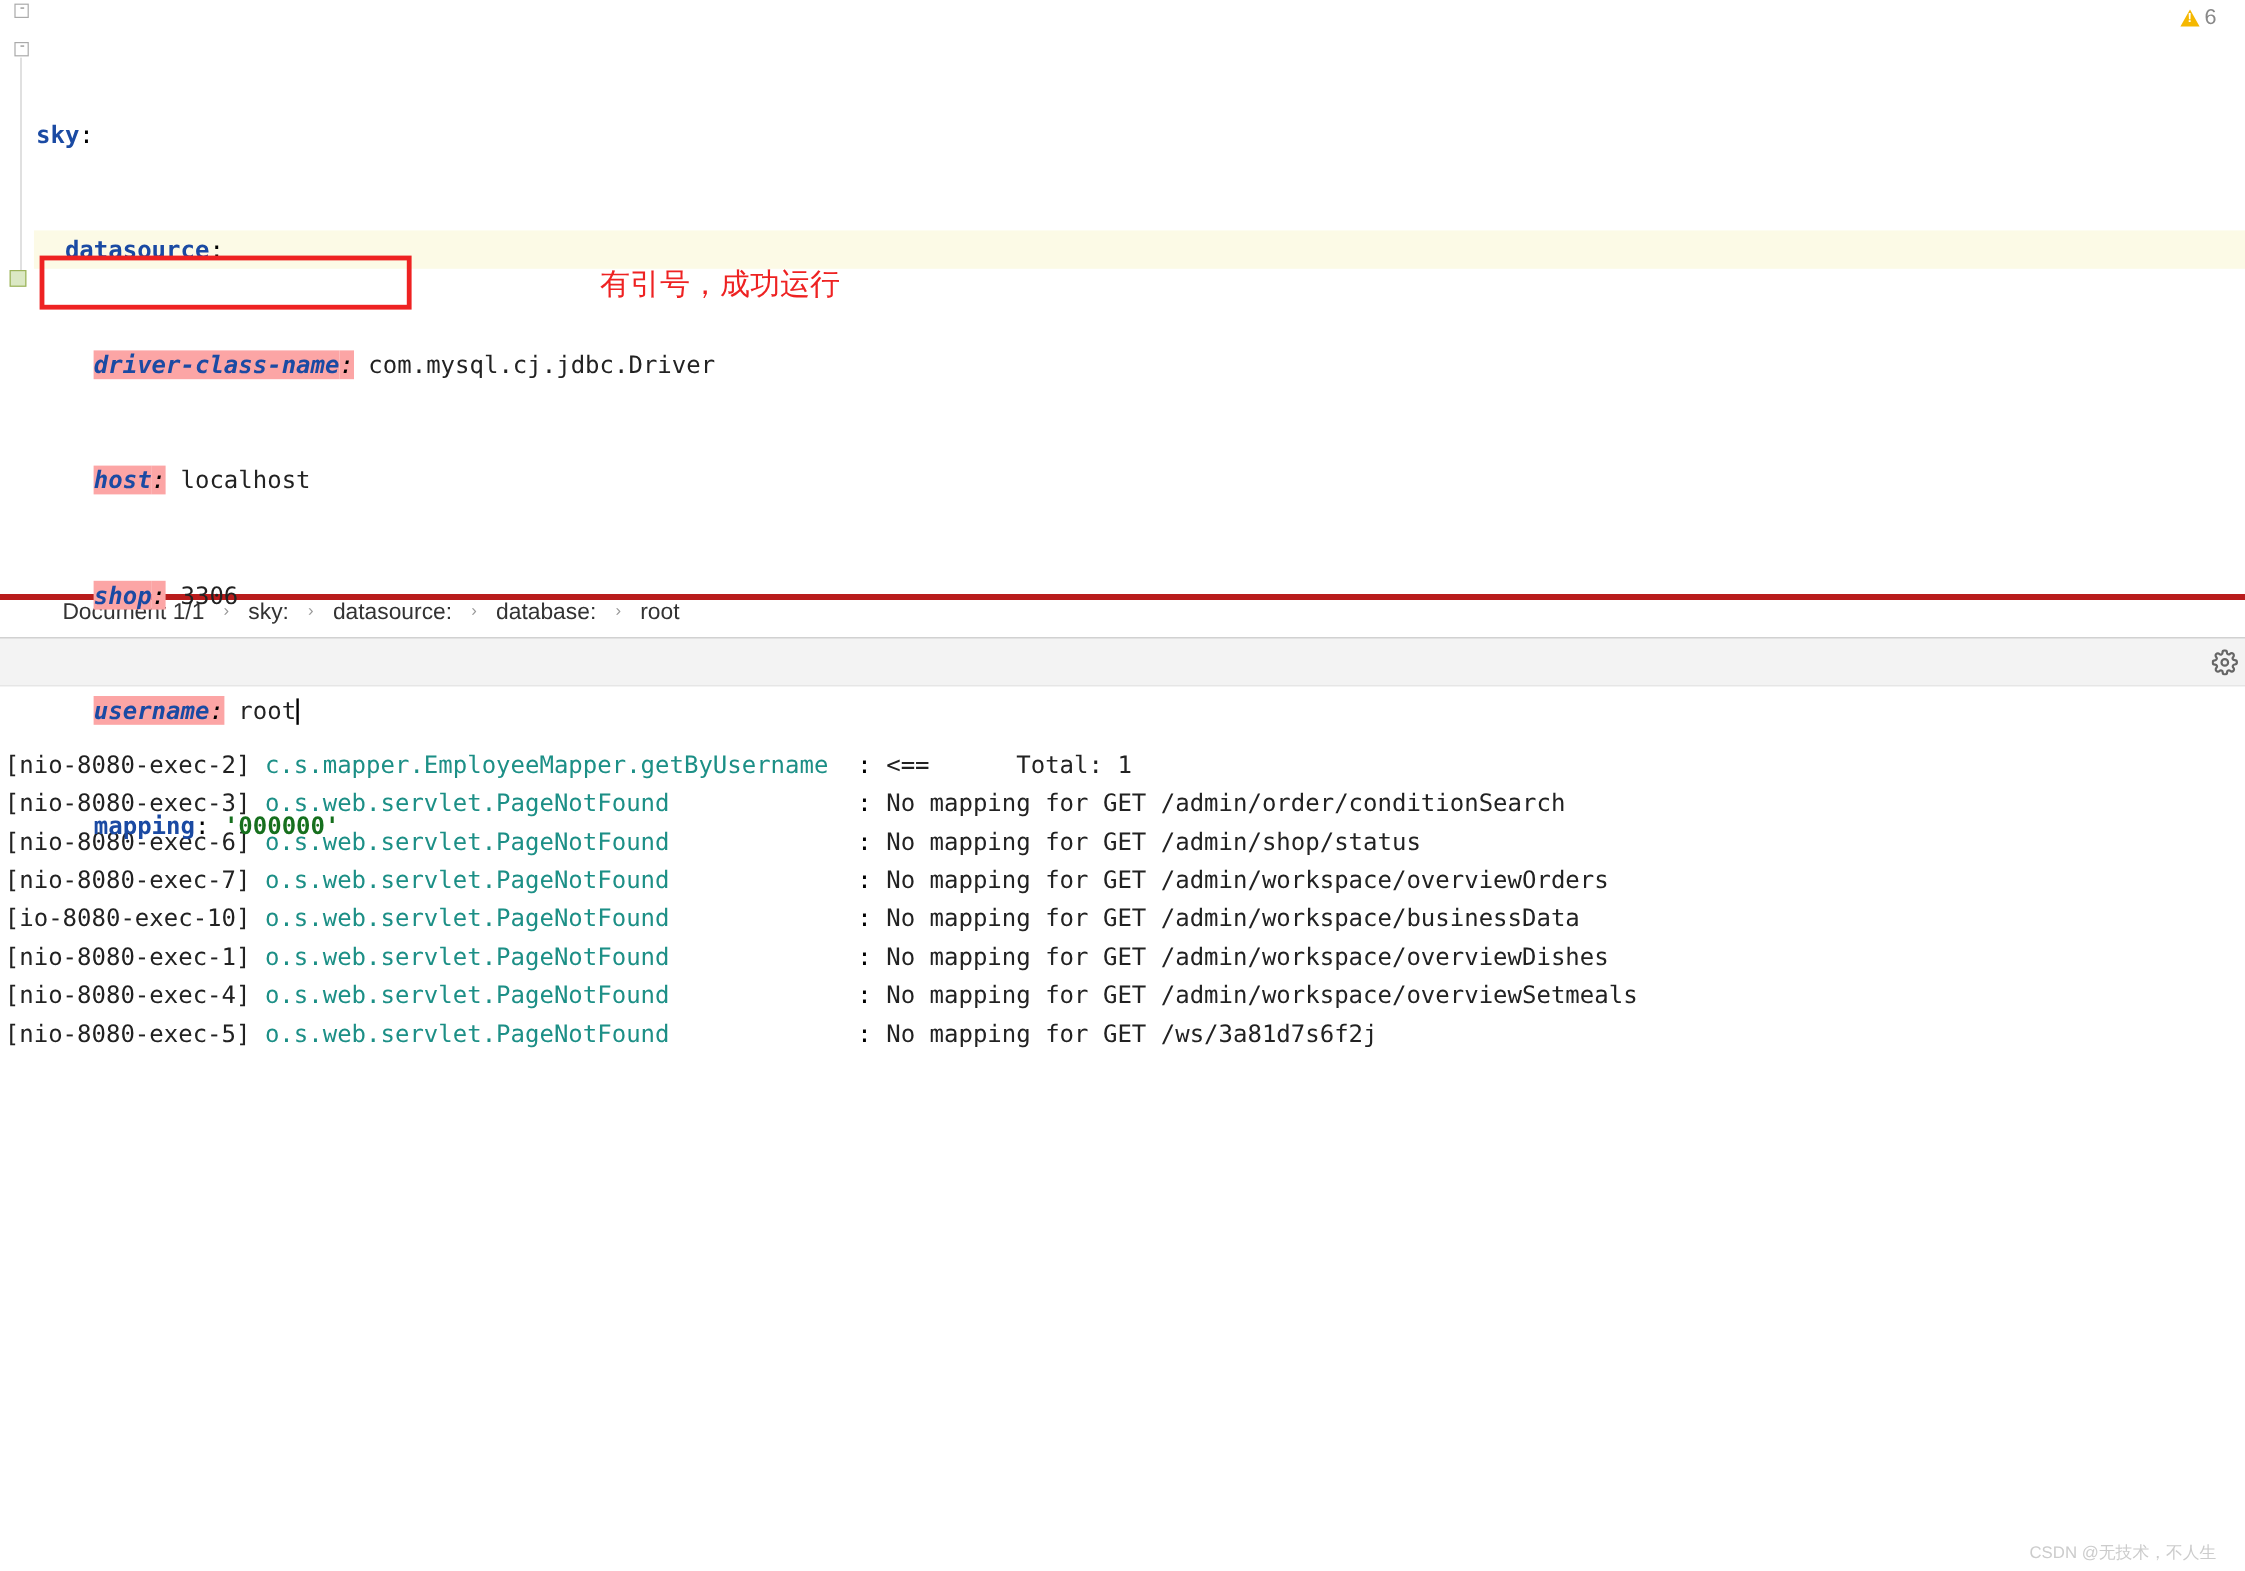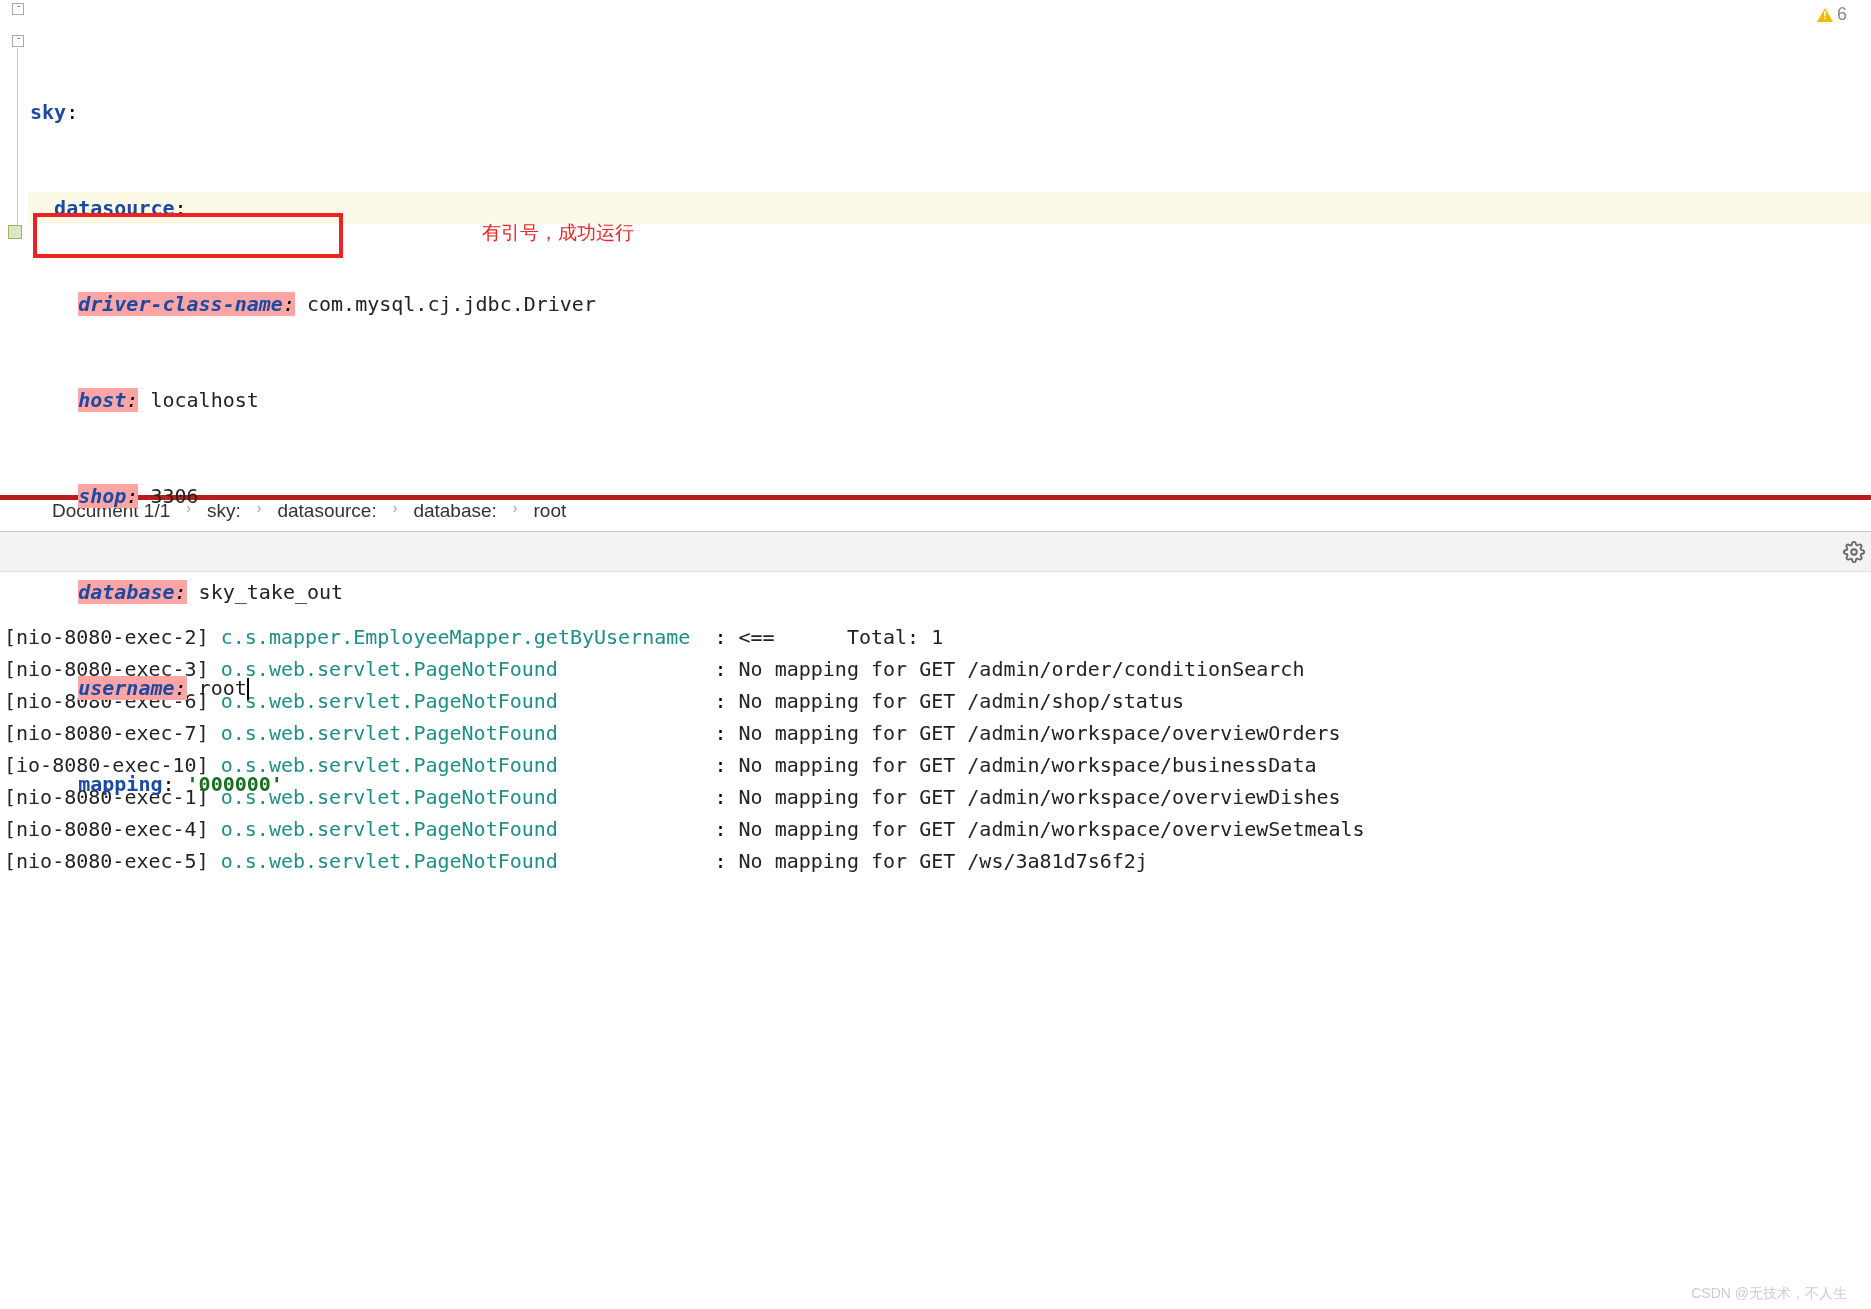--- a/index.html
+++ b/index.html
@@ -87,24 +87,24 @@
       position: absolute;
       border: 4px solid #e22;
       left: 33px;
       top: 213px;
       width: 310px;
       height: 45px;
       pointer-events: none;
     }
     .annotation {
       position: absolute;
-      left: 482px;
+      left: 500px;
       top: 220px;
       color: #e22;
-      font-size: 19px;
+      font-size: 25px;
       font-family: 'Microsoft YaHei', sans-serif;
     }
     .warning-badge {
       position: absolute;
       right: 24px;
       top: 4px;
       display: flex;
       align-items: center;
       gap: 4px;
       font-family: sans-serif;
@@ -191,21 +191,20 @@
     <div class="fold-line" style="top:48px;height:178px;"></div>
     <div class="gutter-highlight" style="top:225px;"></div>
   </div>
   <div class="code">
     <div class="line-highlight" style="top:192px;"></div>
     <div class="code-line"><span class="key">sky</span><span>:</span></div>
     <div class="code-line"><span>  </span><span class="key">datasource</span><span>:</span></div>
     <div class="code-line"><span>    </span><span class="key hl-bg">driver-class-name</span><span class="hl-bg">:</span><span> </span><span class="val-plain">com.mysql.cj.jdbc.Driver</span></div>
     <div class="code-line"><span>    </span><span class="key hl-bg">host</span><span class="hl-bg">:</span><span> </span><span class="val-plain">localhost</span></div>
     <div class="code-line"><span>    </span><span class="key hl-bg">shop</span><span class="hl-bg">:</span><span> </span><span class="val-plain">3306</span></div>
-    <div class="code-line"><span>    </span><span class="key hl-bg">database</span><span class="hl-bg">:</span><span> </span><span class="val-plain">sky_take_out</span></div>
     <div class="code-line"><span>    </span><span class="key hl-bg">username</span><span class="hl-bg">:</span><span> </span><span class="val-plain">root</span><span class="cursor"></span></div>
     <div class="code-line"><span>    </span><span class="key">mapping</span><span>:</span><span> </span><span class="val-str">'000000'</span></div>
   </div>
   <div class="red-box"></div>
   <div class="annotation">有引号，成功运行</div>
   <div class="warning-badge">
     <span class="warning-icon"></span>
     <span>6</span>
   </div>
 </div>

